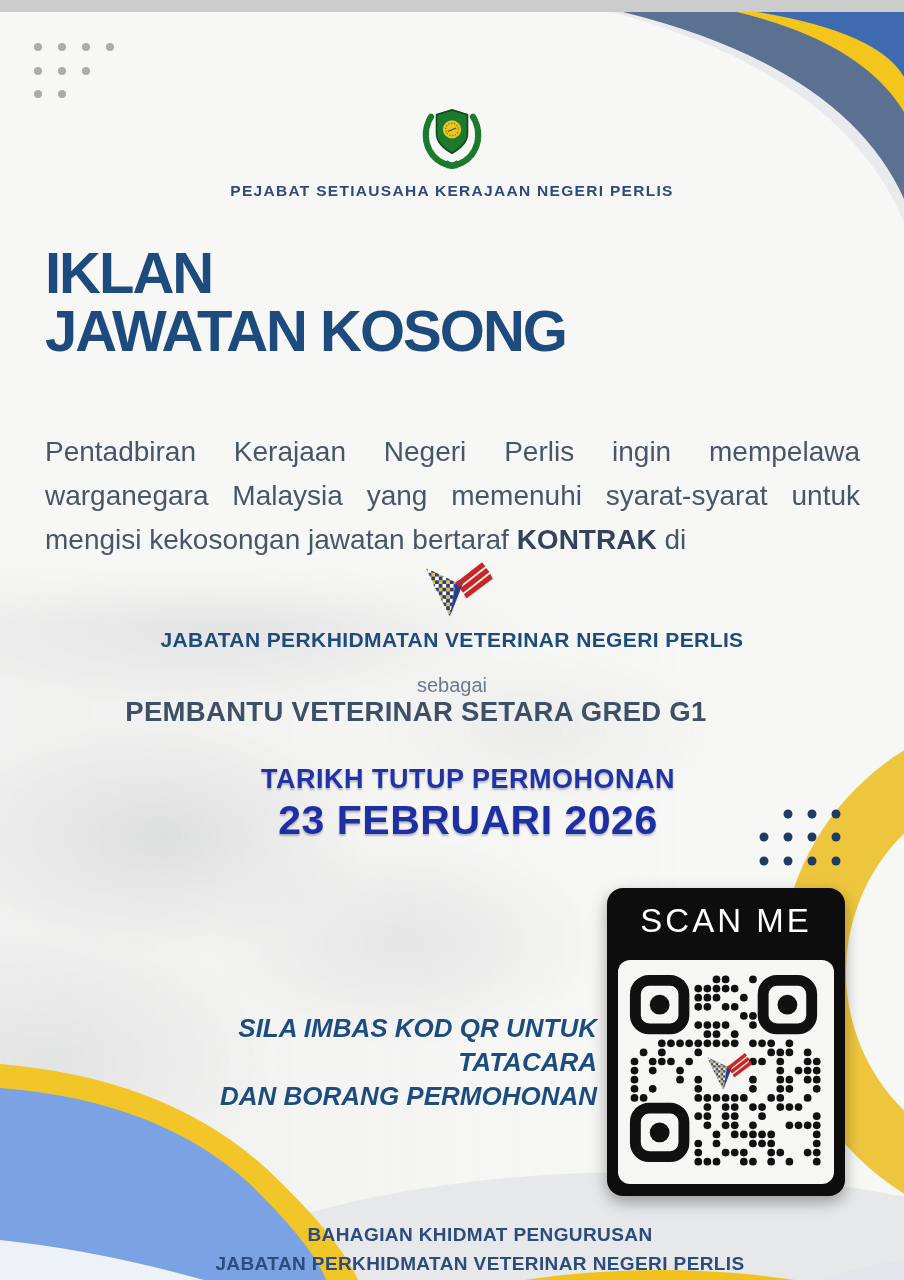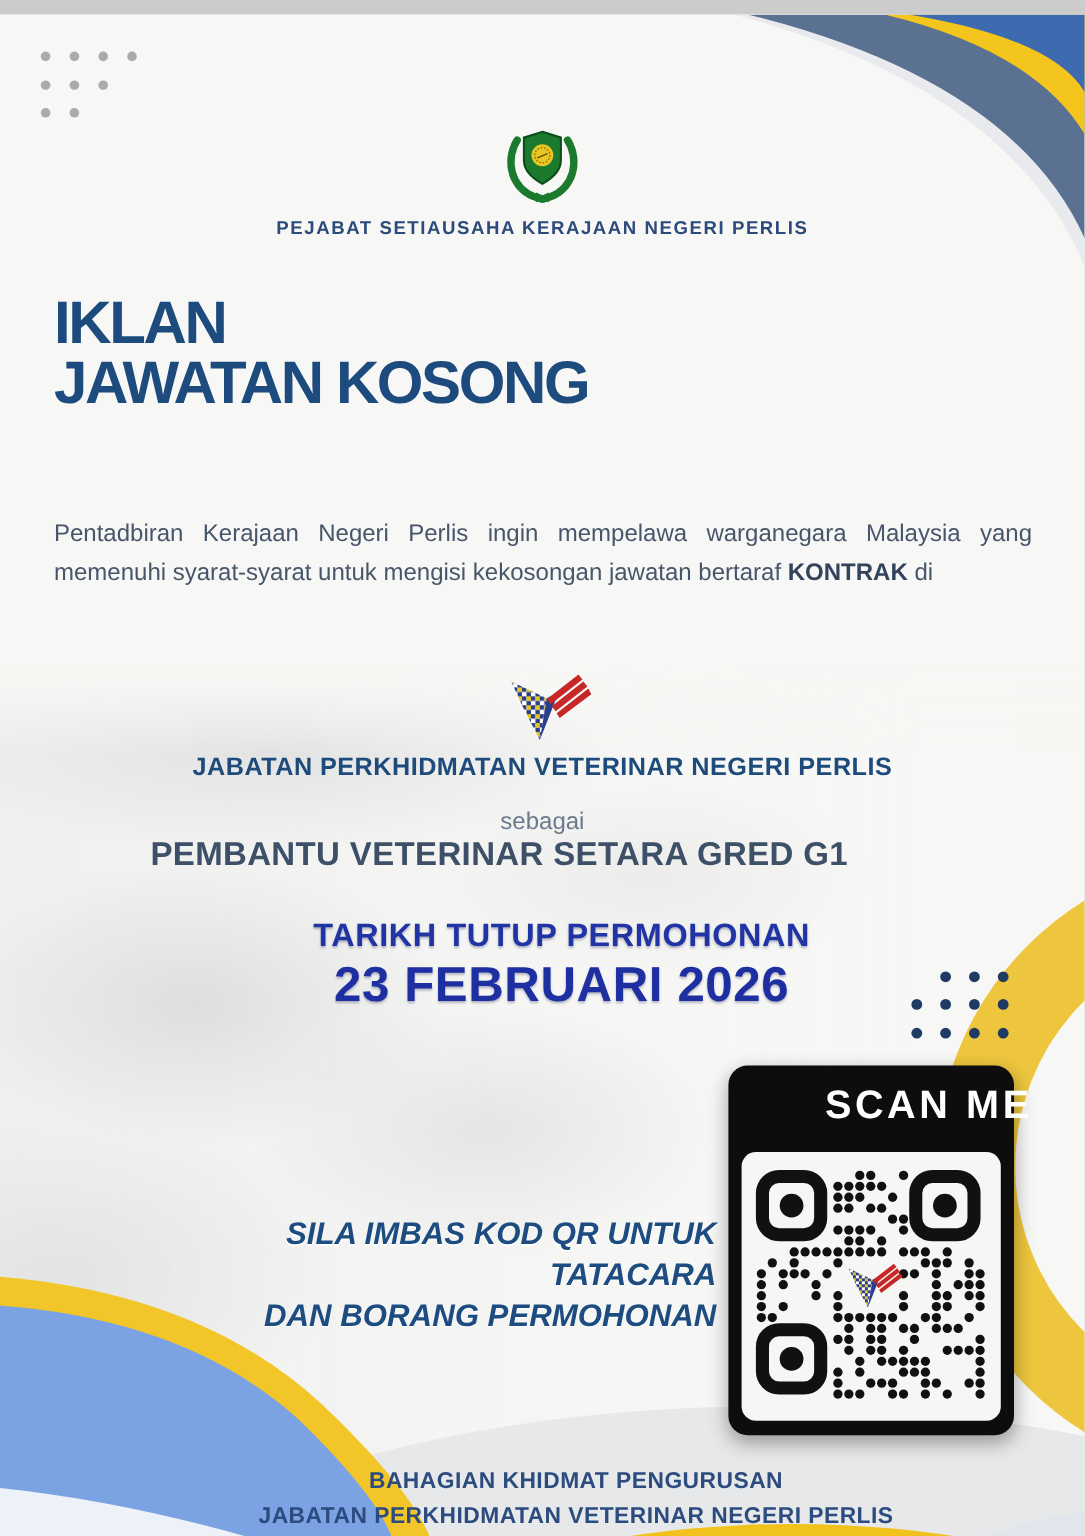--- a/index.html
+++ b/index.html
@@ -17,42 +17,42 @@
       radial-gradient(ellipse 260px 120px at 60% 25%, rgba(170,172,176,.25), transparent 70%),
       linear-gradient(90deg, rgba(200,203,206,.28), rgba(230,231,233,.12) 55%, rgba(240,240,240,0) 85%);}
   .decor{left:0;top:0;z-index:2;}
   .z3{z-index:3;}
   
   .crest{left:410px;top:84px;}
   .office{left:0;top:170px;width:904px;text-align:center;font-size:15.5px;font-weight:700;
           letter-spacing:1.3px;color:#2c4a7c;}
   
   .title{left:45px;top:232px;width:820px;color:#1e4b7d;font-weight:800;
-         font-size:50px;line-height:1.0;letter-spacing:-2px;}
-  
-  .intro{left:45px;top:418px;width:815px;font-size:20px;line-height:1.58;color:#47566b;
+         font-size:58px;line-height:1.0;letter-spacing:-2px;}
+  
+  .intro{left:45px;top:418px;width:815px;font-size:28px;line-height:1.58;color:#47566b;
          text-align:justify;}
   .intro b{color:#33435c;}
   
   .vetlogo-mid{left:412px;top:546px;}
   .dept{left:0;top:616px;width:904px;text-align:center;font-size:21px;font-weight:800;
         color:#1d4b7c;letter-spacing:.4px;}
   .sebagai{left:0;top:662px;width:904px;text-align:center;font-size:20px;color:#6b7a8d;}
   .position{left:0;top:684px;width:832px;text-align:center;font-size:27.5px;font-weight:800;
         color:#3d5068;letter-spacing:.3px;}
   
   .deadline{left:0;top:752px;width:936px;text-align:center;color:#2134a6;
         text-shadow:0 2px 2px rgba(10,10,60,.28);}
   .deadline .lbl{font-size:27px;font-weight:800;letter-spacing:.5px;}
   .deadline .dt{font-size:41px;font-weight:800;letter-spacing:.5px;color:#1e2fa2;margin-top:2px;}
   
   .qrbox{left:607px;top:876px;width:238px;height:308px;background:#0d0d0d;border-radius:16px;
          box-shadow:0 6px 16px rgba(0,0,0,.35);}
   .scanme{position:absolute;left:0;top:14px;width:100%;text-align:center;color:#fff;
-         font-size:33px;font-weight:700;letter-spacing:3px;padding-left:48px;}
+         font-size:33px;font-weight:400;letter-spacing:3px;}
   .qrpanel{position:absolute;left:11px;top:72px;width:216px;height:224px;background:#f6f6f4;
          border-radius:12px;}
   .qrpanel svg{position:absolute;left:4px;top:7px;}
   
   .qrtext{right:307px;top:1000px;width:480px;text-align:right;font-size:26px;font-weight:800;
          font-style:italic;color:#1d4c80;line-height:1.3;text-shadow:0 1px 0 #fff;}
   
   .footer{left:80px;top:1209px;width:800px;text-align:center;font-size:19px;font-weight:700;
          color:#2c4b7e;line-height:1.5;letter-spacing:.4px;}
 </style>

